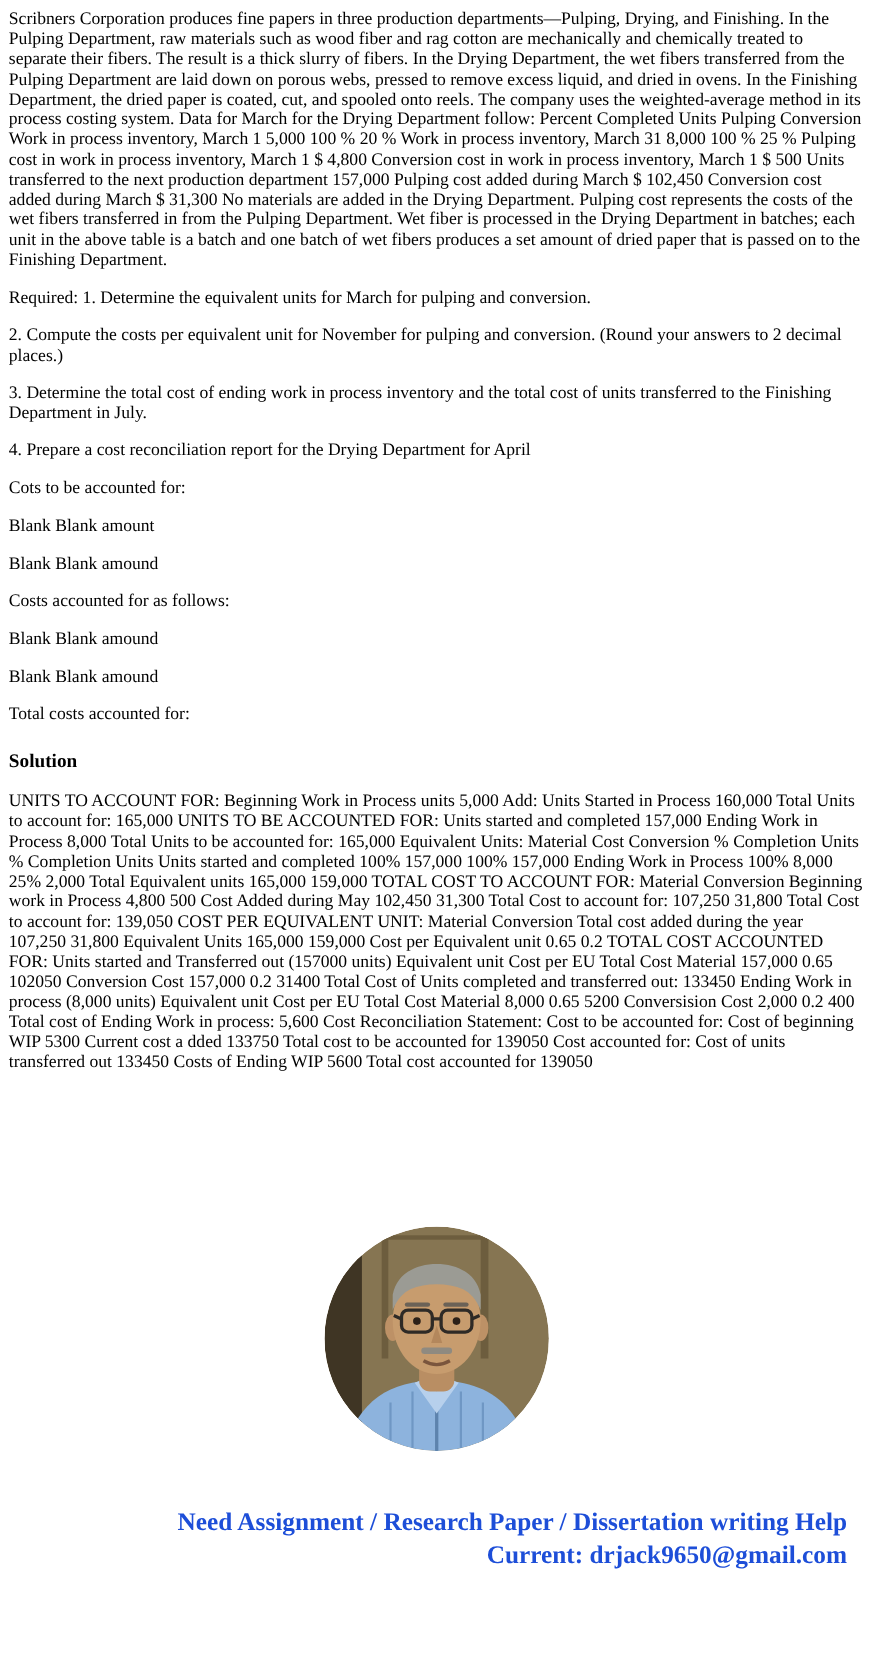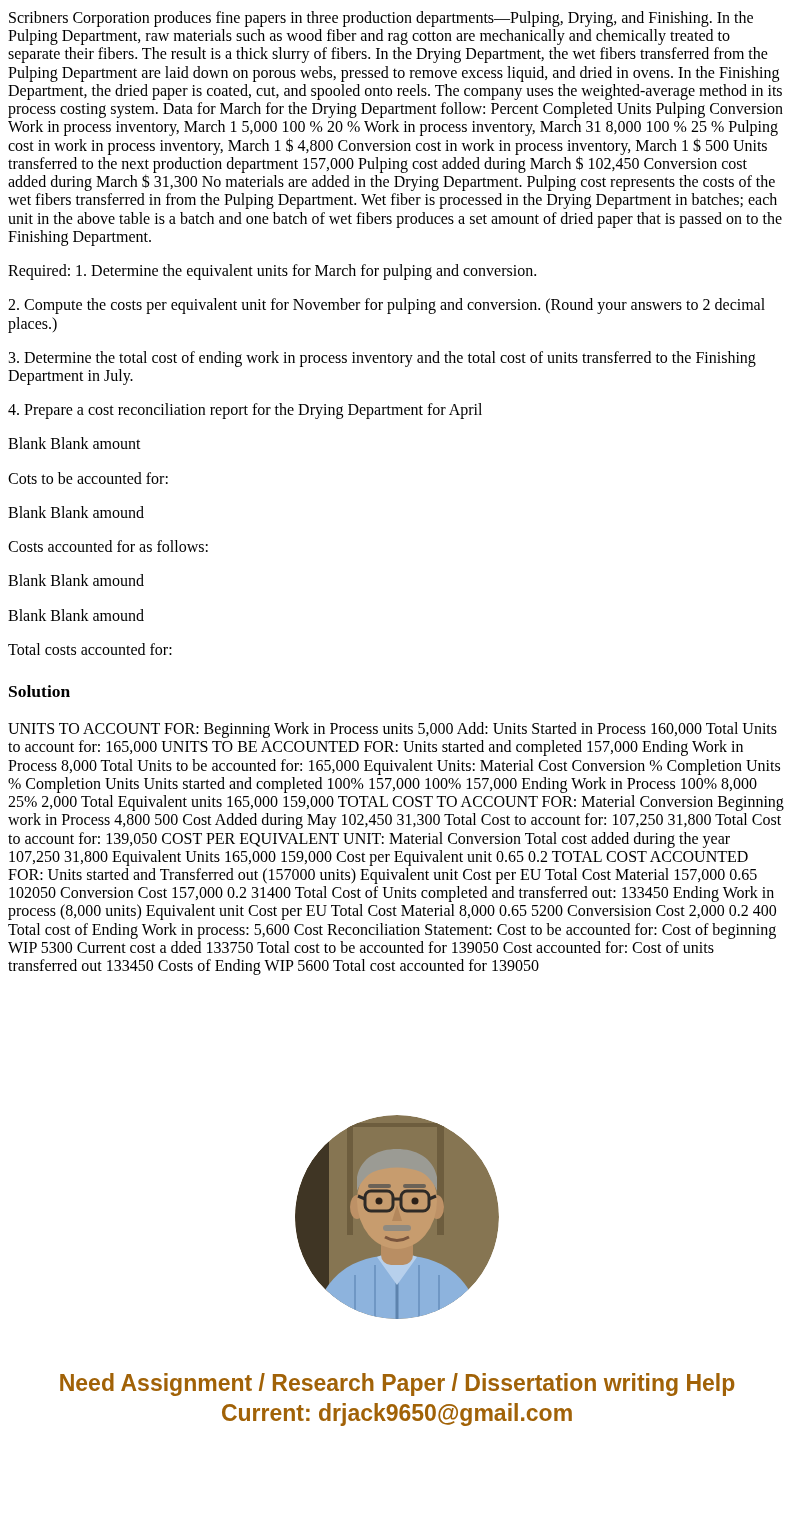--- a/index.html
+++ b/index.html
@@ -34,24 +34,24 @@
   }
   .avatar {
     width: 204px;
     height: 204px;
     border-radius: 50%;
     overflow: hidden;
     display: block;
   }
   .footer {
     margin-top: 50px;
-    text-align: center;
-    font-family: Liberation Sans, sans-serif;
+    text-align: right;
+    font-family: Liberation Serif, serif;
     font-weight: bold;
-    color: #a16207;
+    color: #1d4ed8;
     padding-bottom: 28px;
   }
   .footer-heading {
     font-size: 23px;
     line-height: 1.3;
     margin: 0 24px;
   }
   .footer-contact {
     font-size: 23px;
     line-height: 1.3;
@@ -63,22 +63,22 @@
 
 <div class="content">
 
   <p class="body-text first">Scribners Corporation produces fine papers in three production departments—Pulping, Drying, and Finishing. In the Pulping Department, raw materials such as wood fiber and rag cotton are mechanically and chemically treated to separate their fibers. The result is a thick slurry of fibers. In the Drying Department, the wet fibers transferred from the Pulping Department are laid down on porous webs, pressed to remove excess liquid, and dried in ovens. In the Finishing Department, the dried paper is coated, cut, and spooled onto reels. The company uses the weighted-average method in its process costing system. Data for March for the Drying Department follow: Percent Completed Units Pulping Conversion Work in process inventory, March 1 5,000 100 % 20 % Work in process inventory, March 31 8,000 100 % 25 % Pulping cost in work in process inventory, March 1 $ 4,800 Conversion cost in work in process inventory, March 1 $ 500 Units transferred to the next production department 157,000 Pulping cost added during March $ 102,450 Conversion cost added during March $ 31,300 No materials are added in the Drying Department. Pulping cost represents the costs of the wet fibers transferred in from the Pulping Department. Wet fiber is processed in the Drying Department in batches; each unit in the above table is a batch and one batch of wet fibers produces a set amount of dried paper that is passed on to the Finishing Department.</p>
 
   <p class="body-text">Required: 1. Determine the equivalent units for March for pulping and conversion.</p>
   <p class="body-text">2. Compute the costs per equivalent unit for November for pulping and conversion. (Round your answers to 2 decimal places.)</p>
   <p class="body-text">3. Determine the total cost of ending work in process inventory and the total cost of units transferred to the Finishing Department in July.</p>
   <p class="body-text">4. Prepare a cost reconciliation report for the Drying Department for April</p>
 
+  <p class="body-text">Cots to be accounted for:</p>
   <p class="body-text">Blank Blank amount</p>
-  <p class="body-text">Cots to be accounted for:</p>
   <p class="body-text">Blank Blank amound</p>
   <p class="body-text">Costs accounted for as follows:</p>
   <p class="body-text">Blank Blank amound</p>
   <p class="body-text">Blank Blank amound</p>
   <p class="body-text">Total costs accounted for:</p>
 
   <h3 class="solution-heading">Solution</h3>
 
   <p class="body-text">UNITS TO ACCOUNT FOR: Beginning Work in Process units 5,000 Add: Units Started in Process 160,000 Total Units to account for: 165,000 UNITS TO BE ACCOUNTED FOR: Units started and completed 157,000 Ending Work in Process 8,000 Total Units to be accounted for: 165,000 Equivalent Units: Material Cost Conversion % Completion Units % Completion Units Units started and completed 100% 157,000 100% 157,000 Ending Work in Process 100% 8,000 25% 2,000 Total Equivalent units 165,000 159,000 TOTAL COST TO ACCOUNT FOR: Material Conversion Beginning work in Process 4,800 500 Cost Added during May 102,450 31,300 Total Cost to account for: 107,250 31,800 Total Cost to account for: 139,050 COST PER EQUIVALENT UNIT: Material Conversion Total cost added during the year 107,250 31,800 Equivalent Units 165,000 159,000 Cost per Equivalent unit 0.65 0.2 TOTAL COST ACCOUNTED FOR: Units started and Transferred out (157000 units) Equivalent unit Cost per EU Total Cost Material 157,000 0.65 102050 Conversion Cost 157,000 0.2 31400 Total Cost of Units completed and transferred out: 133450 Ending Work in process (8,000 units) Equivalent unit Cost per EU Total Cost Material 8,000 0.65 5200 Conversision Cost 2,000 0.2 400 Total cost of Ending Work in process: 5,600 Cost Reconciliation Statement: Cost to be accounted for: Cost of beginning WIP 5300 Current cost a dded 133750 Total cost to be accounted for 139050 Cost accounted for: Cost of units transferred out 133450 Costs of Ending WIP 5600 Total cost accounted for 139050</p>
 

